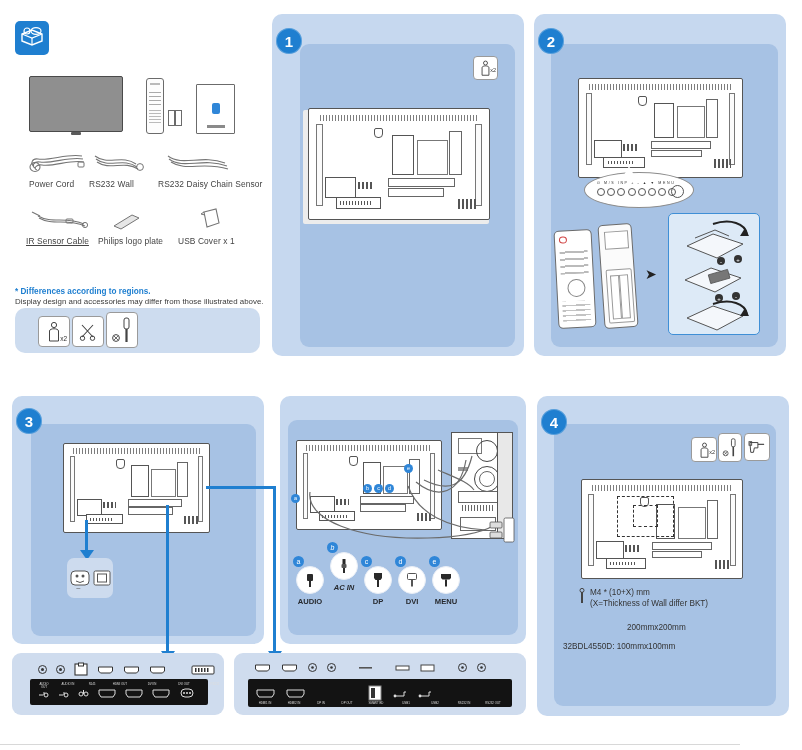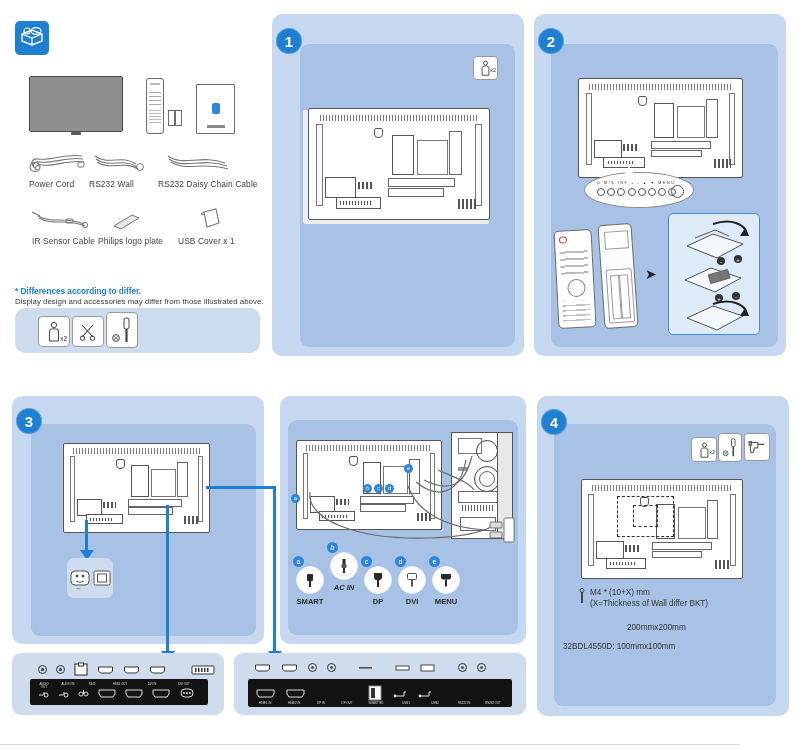--- a/index.html
+++ b/index.html
@@ -196,21 +196,21 @@
   </div>
   <div style="position:absolute;left:165px;top:150px;">
     <svg width="70" height="24" viewBox="0 0 70 24">
       <path d="M3 6 C18 17 36 4 60 13" fill="none" stroke="#757575" stroke-width="1.1"></path>
       <path d="M4 9 C19 20 37 7 62 16" fill="none" stroke="#757575" stroke-width="1.1"></path>
       <path d="M6 12 C21 22 38 11 63 19" fill="none" stroke="#757575" stroke-width="1.1"></path>
     </svg>
   </div>
   <div class="acc-label" style="left:29px;top:179px;">Power Cord</div>
   <div class="acc-label" style="left:89px;top:179px;">RS232 Wall</div>
-  <div class="acc-label" style="left:158px;top:179px;">RS232 Daisy Chain Cable</div>
+  <div class="acc-label" style="left:158px;top:179px;">RS232 Daisy Chain Sensor</div>
 
   <div style="position:absolute;left:28px;top:208px;">
     <svg width="62" height="22" viewBox="0 0 62 22">
       <path d="M4 4 L12 8" stroke="#757575" stroke-width="1.1" fill="none"></path>
       <path d="M10 8 C24 16 38 8 56 16" fill="none" stroke="#757575" stroke-width="1.1"></path>
       <path d="M11 10 C25 18 39 10 57 18" fill="none" stroke="#757575" stroke-width="1.1"></path>
       <rect x="38" y="11" width="7" height="4" rx="1" fill="none" stroke="#757575" stroke-width="1"></rect>
       <circle cx="57" cy="17" r="2.6" fill="none" stroke="#757575" stroke-width="1"></circle>
     </svg>
   </div>
@@ -218,25 +218,25 @@
     <svg width="34" height="18" viewBox="0 0 34 18">
       <path d="M4 14 L22 3 L29 6 L11 17 Z" fill="#e6e6e6" stroke="#757575" stroke-width="1"></path>
     </svg>
   </div>
   <div style="position:absolute;left:197px;top:205px;">
     <svg width="26" height="26" viewBox="0 0 26 26">
       <path d="M7 7 L19 4 L22 18 L10 22 Z" fill="none" stroke="#757575" stroke-width="1.1"></path>
       <path d="M7 7 L4 9 L8 10" fill="none" stroke="#757575" stroke-width="1"></path>
     </svg>
   </div>
-  <div class="acc-label" style="left:32px;top:236px;">IR Sensor Cable</div>
+  <div class="acc-label" style="left:26px;top:236px;text-decoration:underline;">IR Sensor Cable</div>
   <div class="acc-label" style="left:98px;top:236px;">Philips logo plate</div>
   <div class="acc-label" style="left:178px;top:236px;">USB Cover x 1</div>
 
-  <div class="note-blue" style="left:15px;top:287px;">* Differences according to differ.</div>
+  <div class="note-blue" style="left:15px;top:287px;">* Differences according to regions.</div>
   <div class="note-grey" style="left:15px;top:297px;">Display design and accessories may differ from those illustrated above.</div>
 
   <div class="panel-flat" style="left:15px;top:308px;width:245px;height:45px;background:#cddcef;"></div>
   <div class="tool-card" style="left:38px;top:316px;width:30px;height:29px;">
     <svg width="14" height="21" viewBox="0 0 14 21">
       <circle cx="7" cy="4" r="2.6" fill="none" stroke="#444" stroke-width="1"></circle>
       <path d="M2.5 20 L2.5 10 C2.5 7 11.5 7 11.5 10 L11.5 20 Z" fill="none" stroke="#444" stroke-width="1"></path>
     </svg>
     <span class="tool-x">x2</span>
   </div>
@@ -449,21 +449,21 @@
   <div style="position:absolute;left:404px;top:464px;width:9px;height:9px;border-radius:50%;background:#2f86d8;color:#fff;font-size:5.5px;line-height:9px;text-align:center;">e</div>
 
   <div class="conn" style="left:296px;top:566px;">
     <div class="tag">a</div>
     <div class="circle">
       <svg width="16" height="16" viewBox="0 0 16 16">
           <rect x="5" y="2" width="6" height="7" rx="1" fill="#2a2a2a"></rect>
           <rect x="7" y="9" width="2" height="6" fill="#2a2a2a"></rect>
         </svg>
     </div>
-    <div class="cname">SMART</div>
+    <div class="cname">AUDIO</div>
   </div>
   <div class="conn" style="left:330px;top:552px;font-style:italic;">
     <div class="tag">b</div>
     <div class="circle">
       <svg width="16" height="16" viewBox="0 0 16 16">
           <rect x="6.5" y="1" width="3" height="5" fill="#2a2a2a"></rect>
           <rect x="5.5" y="6" width="5" height="4" rx="1" fill="#555"></rect>
           <rect x="7" y="10" width="2" height="5" fill="#2a2a2a"></rect>
         </svg>
     </div>

